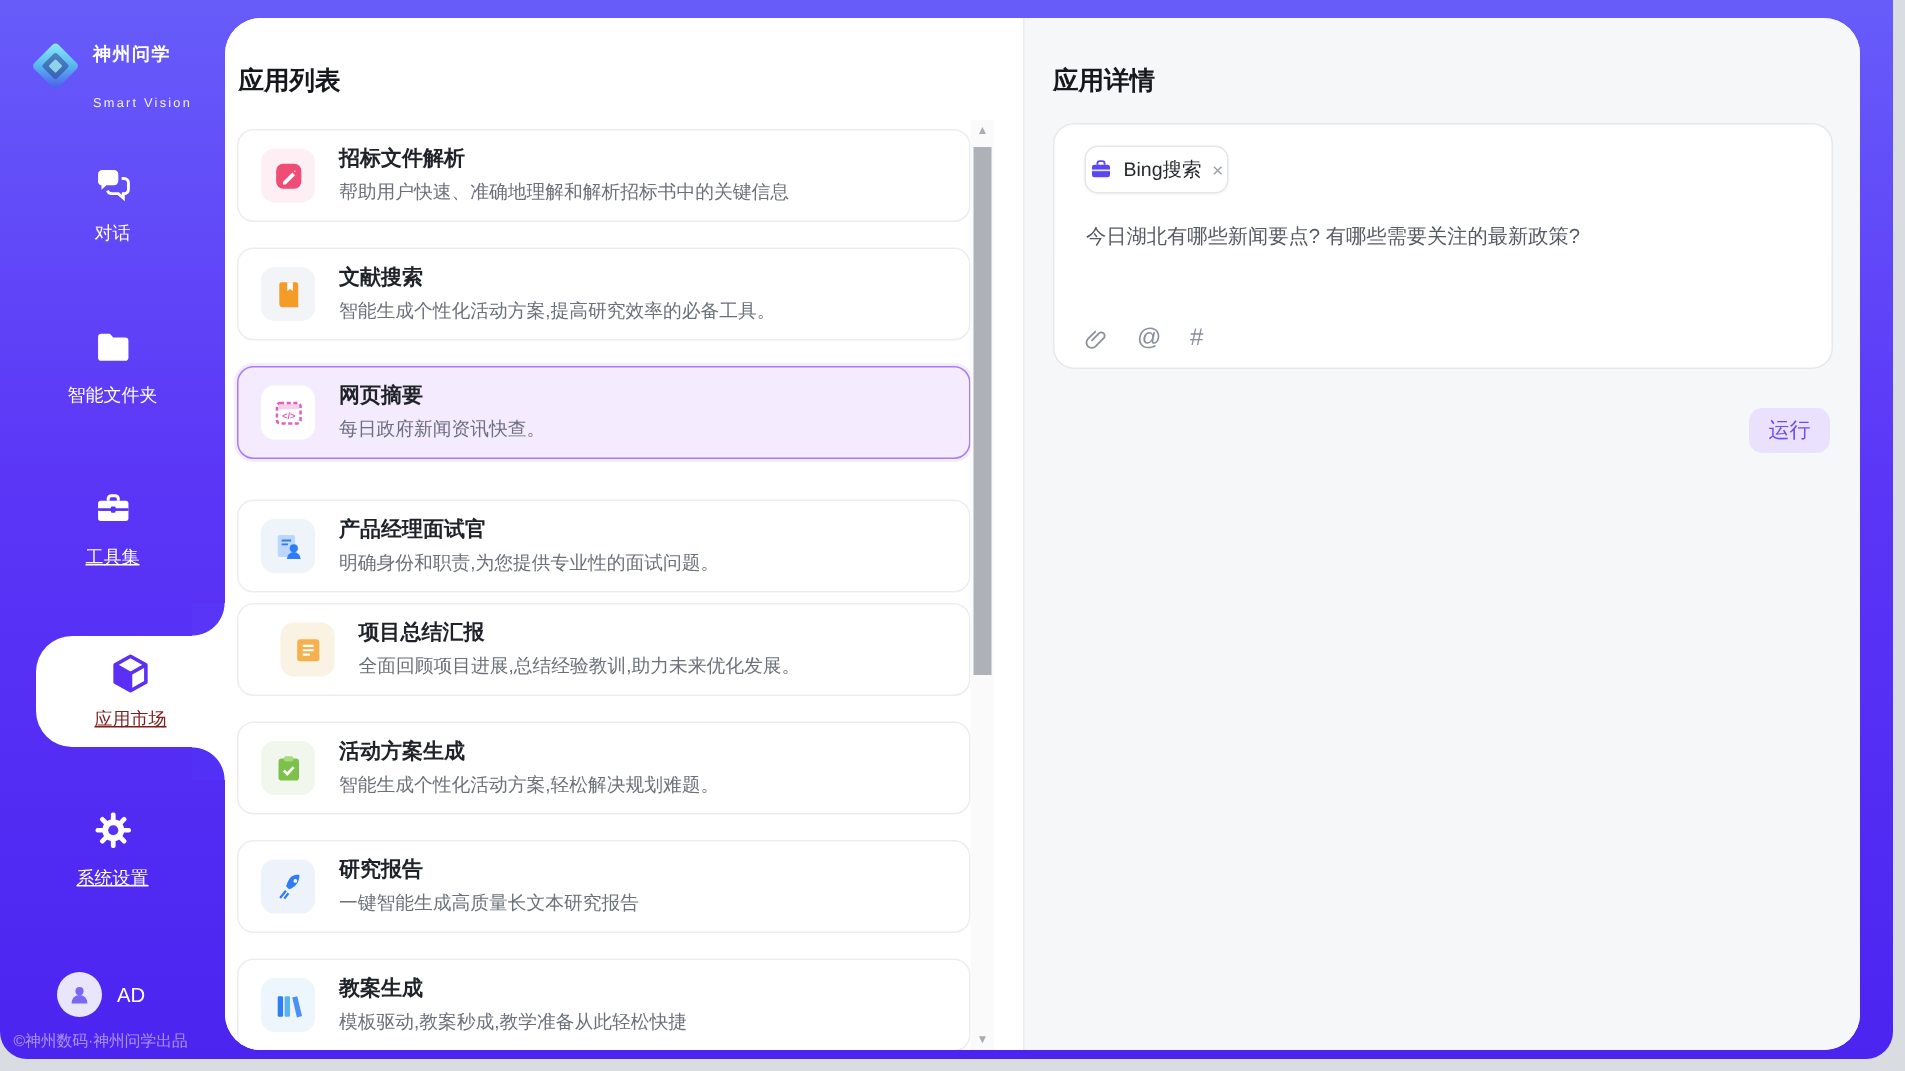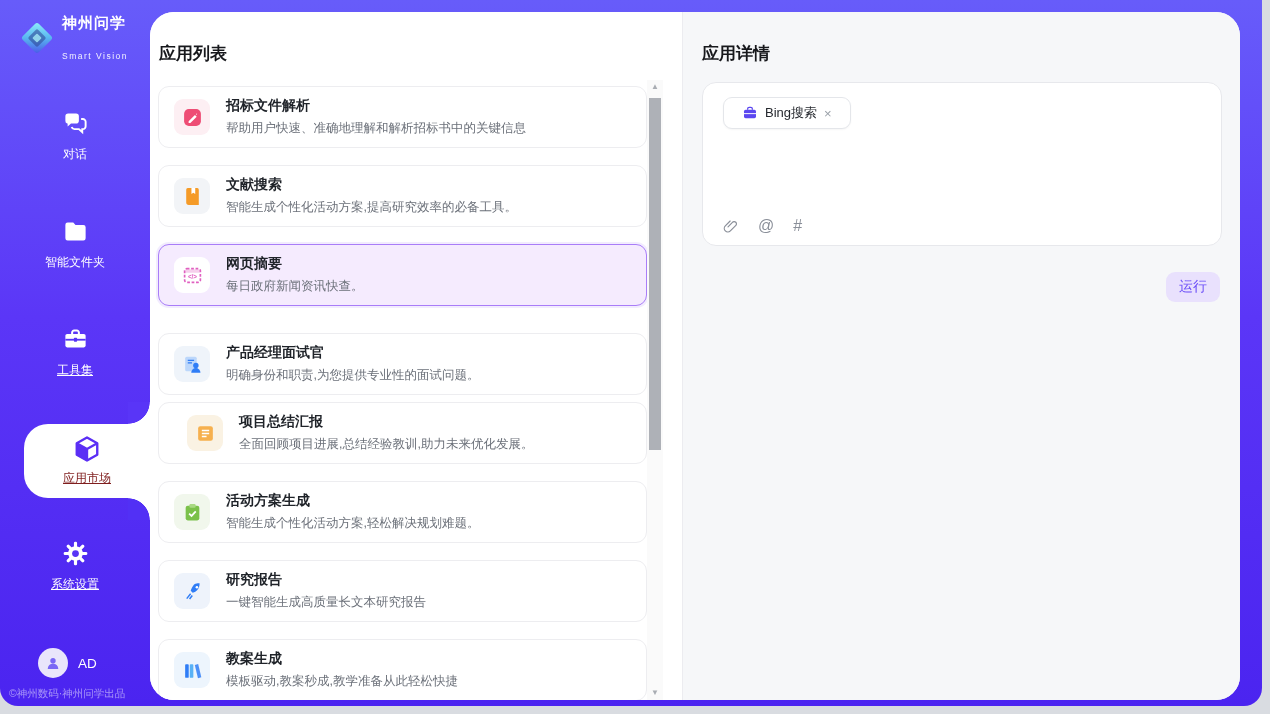--- a/index.html
+++ b/index.html
@@ -9,21 +9,21 @@
   
   .app { position:absolute; left:0; top:0; width:1262px; height:706px;
          background:linear-gradient(180deg,#675cfa 0%,#5b36f7 45%,#4b24f0 100%);
          border-radius:0 0 18px 18px; overflow:hidden; }
 
   
   .sidebar { position:absolute; left:0; top:0; width:150px; height:100%; }
   .logo { position:absolute; left:18px; top:14px; display:flex; align-items:center; }
   .logo svg { width:38px; height:38px; }
   .logo-text { margin-left:6px; color:#fff; }
-  .logo-title { font-size:15px; font-weight:bold; letter-spacing:1px; }
+  .logo-title { font-size:12px; font-weight:bold; letter-spacing:1px;margin-top:14px; }
   .logo-sub { font-size:8.5px; letter-spacing:1.5px; opacity:.92; margin-top:18px; }
 
   .nav-item { position:absolute; left:0; width:150px; text-align:center; color:#fff; cursor:pointer; }
   .nav-item svg { width:27px; height:27px; }
   .nav-label { font-size:12px; margin-top:5px; }
   .u { text-decoration:underline; }
 
   .nav-bubble { position:absolute; left:24px; top:424px; width:126px; height:74px;
                 background:#fff; border-radius:24px 0 0 24px; text-align:center;
                 padding-top:10px; cursor:pointer; }
@@ -66,21 +66,21 @@
   .sbtn { position:absolute; left:0; width:16px; height:14px; color:#a9adb3; font-size:8px; text-align:center; line-height:14px; cursor:pointer; }
   .sbtn.up { top:0; } .sbtn.dn { bottom:0; }
   .sthumb { position:absolute; left:2px; top:18px; width:12px; height:352px; background:#aeb1b7; cursor:pointer; }
 
   
   .detail-panel { position:relative; flex:1; background:#f6f7f9; border-left:1px solid #ececf0; }
   .detail-panel .panel-title { left:19px; top:30px; }
   .dcard { position:absolute; left:19px; top:70px; right:18px; height:164px; background:#fff;
            border:1px solid #e7e8ec; border-radius:14px; }
   .tag { position:absolute; left:20px; top:14px; display:inline-flex; align-items:center; gap:7px;
-         background:#fff; border:1px solid #e4e6ea; border-radius:9px; padding:6px 18px;
+         background:#fff; border:1px solid #e4e6ea; border-radius:9px; padding:6px 2px;
          box-shadow:0 1px 2px rgba(0,0,0,.04); cursor:pointer; }
   .tag svg { width:16px; height:16px; }
   .tag-label { font-size:13px; color:#25282e; }
   .tag-close { font-size:13px; color:#9aa0a8; cursor:pointer; line-height:1; }
   .dtext { position:absolute; left:21px; top:66px; right:24px; font-size:13.5px; color:#565b63; }
   .drow { position:absolute; left:19px; top:134px; display:flex; align-items:center; gap:19px; }
   .drow .ic { color:#8a8f99; font-size:16px; cursor:pointer; display:flex; align-items:center; }
   .drow svg { width:17px; height:17px; }
   .run-btn { position:absolute; right:20px; top:260px; background:#e9e1fd; color:#6a4df8;
              font-size:14px; padding:6px 13px; border-radius:9px; border:none; cursor:pointer;
@@ -305,20 +305,21 @@
         <div class="tag">
           <svg viewBox="0 0 20 20">
             <path d="M7 6V5a2 2 0 012-2h2a2 2 0 012 2v1" fill="none" stroke="#5b47f0" stroke-width="1.6"></path>
             <rect x="2.5" y="6" width="15" height="10.5" rx="2" fill="#5b47f0"></rect>
             <rect x="2.5" y="10" width="15" height="1.4" fill="#fff" opacity=".85"></rect>
           </svg>
           <span class="tag-label">Bing搜索</span>
           <span class="tag-close">×</span>
         </div>
 
+        <div class="dtext">今日湖北有哪些新闻要点? 有哪些需要关注的最新政策?</div>
 
         <div class="drow">
           <span class="ic">
             <svg viewBox="0 0 24 24" fill="none" stroke="#8a8f99" stroke-width="1.7" stroke-linecap="round">
               <path d="M8.5 12.5l6.2-6.2a3.2 3.2 0 114.5 4.5l-7.4 7.4a5 5 0 01-7.1-7.1l6.8-6.8"></path>
             </svg>
           </span>
           <span class="ic">@</span>
           <span class="ic">#</span>
         </div>

